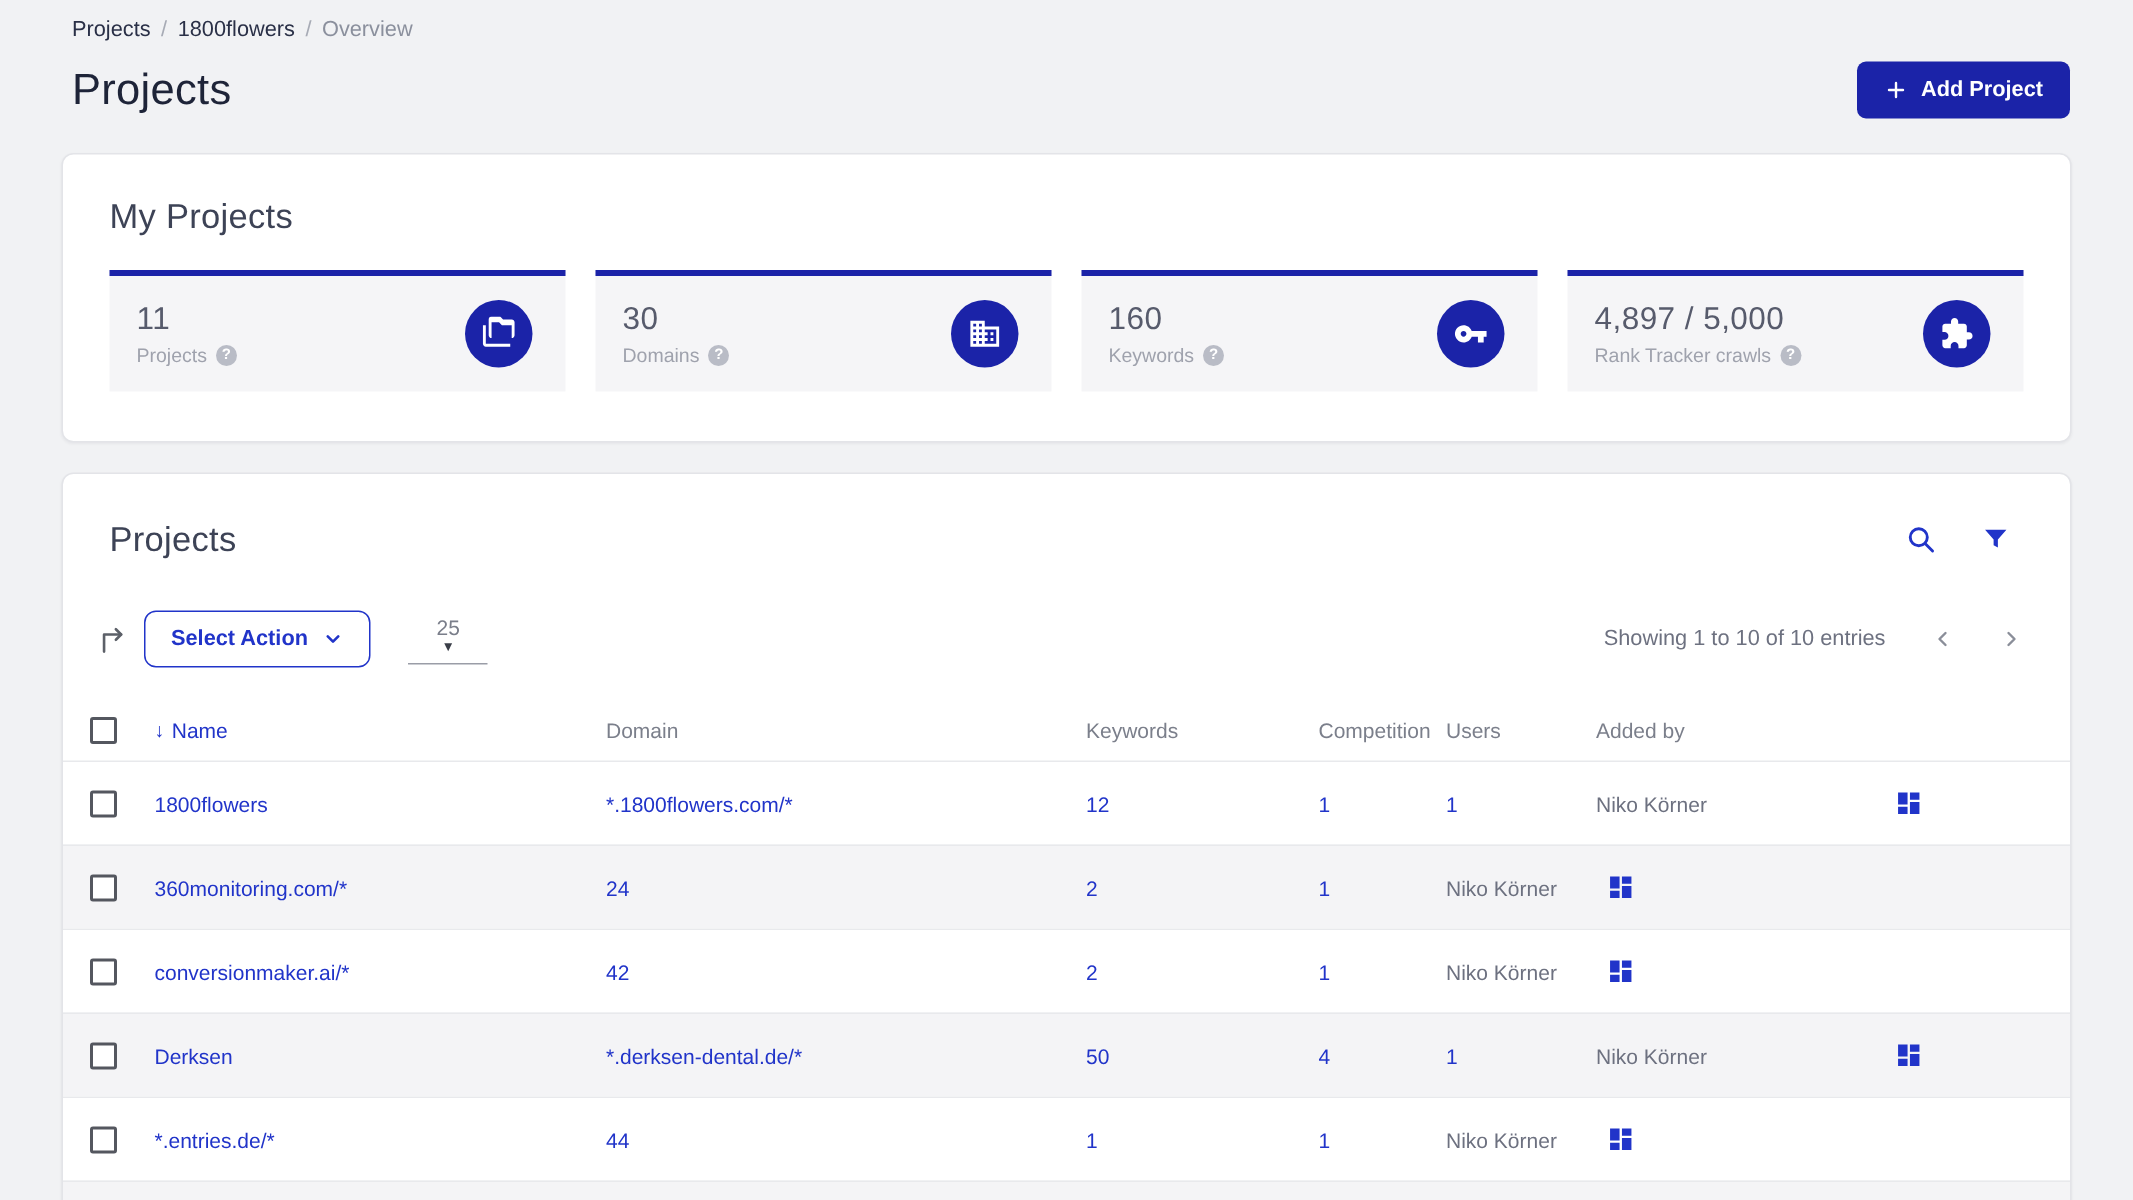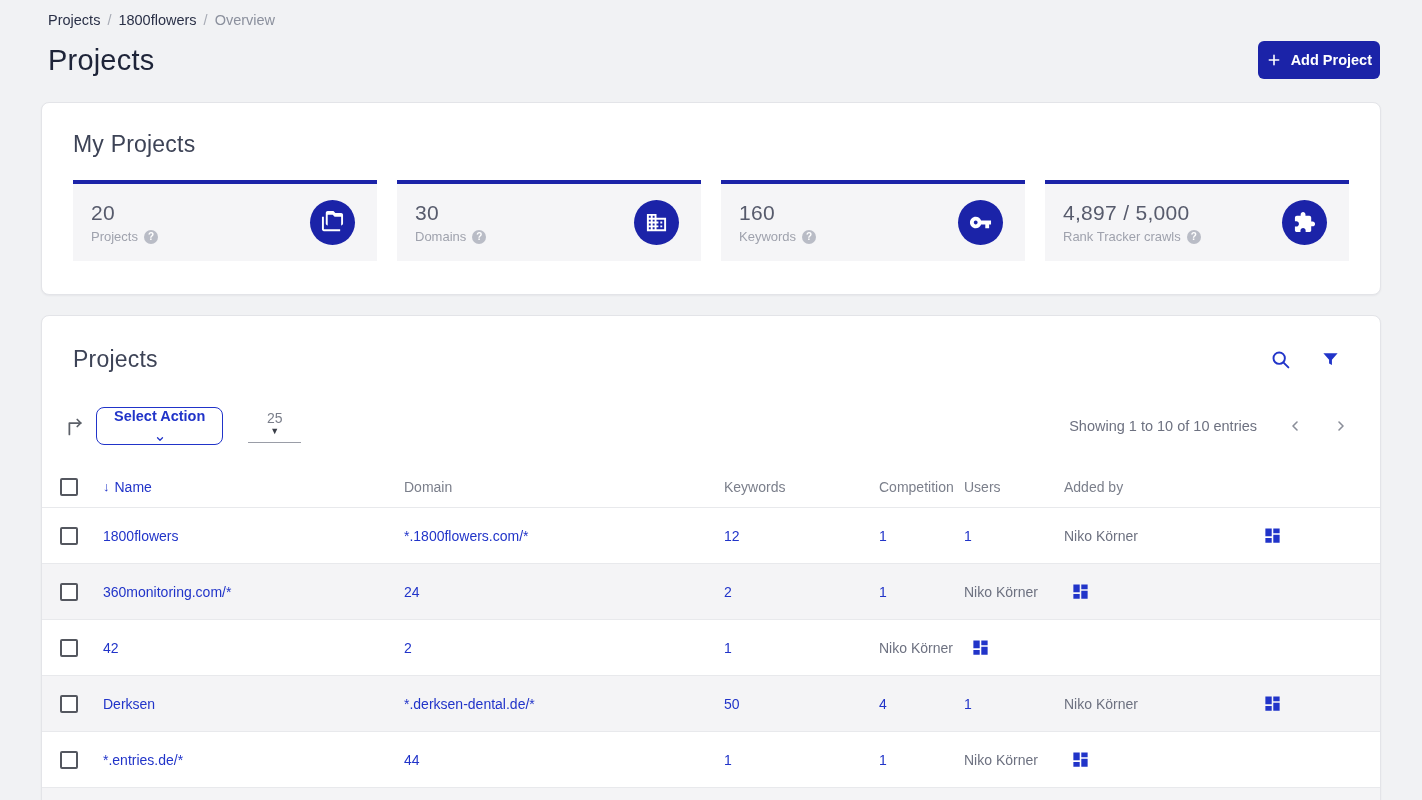--- a/index.html
+++ b/index.html
@@ -12,21 +12,21 @@
   
   .top-area { padding:12px 42px 0 48px; }
   .breadcrumb { font-size:14.5px; color:#8b909d; display:flex; gap:7px; align-items:center; }
   .breadcrumb .crumb-strong { color:#2a3047; }
   .breadcrumb .sep { color:#a7abb5; }
   .title-row { display:flex; justify-content:space-between; align-items:center; margin-top:13px; }
   .page-title { font-size:29px; font-weight:500; color:#1e2438; letter-spacing:.2px; }
   .btn-primary {
     display:flex; align-items:center; gap:9px;
     background:#1b23a8; color:#fff; border:none; border-radius:6px;
-    height:38px; padding:0 8px; font-size:14.5px; font-weight:600;
+    height:38px; padding:0 18px; font-size:14.5px; font-weight:600;
     font-family:inherit; cursor:pointer;
   }
   
   .panel {
     background:#fff; border:1px solid #e3e4e8; border-radius:8px;
     box-shadow:0 1px 2px rgba(20,24,40,.05);
     margin:0 41px;
   }
   .panel-1 { margin-top:23px; height:193px; padding:28px 31px 0; }
   .panel-title { font-size:23px; font-weight:400; color:#3d4356; letter-spacing:.2px; }
@@ -55,21 +55,21 @@
   .panel-2 { margin-top:20px; height:560px; padding-top:30px; }
   .panel2-head { display:flex; justify-content:space-between; align-items:center; padding:0 40px 0 31px; }
   .head-icons { display:flex; gap:30px; align-items:center; }
   .head-icons svg { cursor:pointer; }
   .toolbar { display:flex; align-items:center; margin-top:34px; padding:0 31px 0 23px; }
   .share-icon { flex:none; cursor:pointer; }
   .btn-select-action {
     margin-left:10px; display:flex; align-items:center; gap:10px;
     background:#fff; border:1px solid #2134c9; border-radius:8px;
     height:38px; padding:0 17px; color:#2134c9; font-size:14.5px; font-weight:600;
-    font-family:inherit; cursor:pointer;flex-direction:column;
+    font-family:inherit; cursor:pointer;
   }
   .page-size {
     margin-left:25px; width:53px; display:flex; align-items:center; justify-content:space-between;
     border-bottom:1px solid #9a9da7; padding:0 2px 6px 2px;
     font-size:14px; color:#7a7e8a; cursor:pointer;flex-direction:column;
   }
   .page-size .caret { font-size:9px; color:#3a3e48; }
   .toolbar-right { margin-left:auto; display:flex; align-items:center; }
   .showing-text { font-size:14.5px; color:#6d7180; }
   .pag-btn { margin-left:30px; cursor:pointer; display:flex; align-items:center; }
@@ -110,21 +110,21 @@
       <span>Add Project</span>
     </button>
   </div>
 </div>
 
 <div class="panel panel-1">
   <div class="panel-title">My Projects</div>
   <div class="stats-row" id="stats-host">
   <div class="stat-card">
     <div class="stat-text">
-      <div class="stat-value">20</div>
+      <div class="stat-value">11</div>
       <div class="stat-label-row">
         <span class="stat-label">Projects</span>
         <span class="help-icon">?</span>
       </div>
     </div>
     <div class="stat-icon-circle">
           <svg viewBox="0 0 24 24">
             <path d="M3 6H1v13c0 1.1.9 2 2 2h17v-2H3V6zm18-4h-6l-2-2H9 7c-1.1 0-2 .9-2 2v11c0 1.1.9 2 2 2h14c1.1 0 2-.9 2-2V6 4c0-1.1-.9-2-2-2zm0 13H7V4h5.2l2 2H21v9z"></path>
           </svg>
         </div>
@@ -268,20 +268,21 @@
       <svg class="dash-icon" viewBox="0 0 24 24">
             <path d="M3 13h8V3H3v10zm0 8h8v-6H3v6zm10 0h8V11h-8v10zm0-18v6h8V3h-8z"></path>
           </svg>
     </div>
   </div>
 
   <div class="tgrid trow">
     <div>
           <span class="checkbox"></span>
         </div>
+    <div><a class="link">conversionmaker.ai/*</a></div>
     <div><a class="link">42</a></div>
     <div><a class="link">2</a></div>
     <div><a class="link">1</a></div>
     <div><span class="muted">Niko Körner</span></div>
     <div>
       <svg class="dash-icon" viewBox="0 0 24 24">
             <path d="M3 13h8V3H3v10zm0 8h8v-6H3v6zm10 0h8V11h-8v10zm0-18v6h8V3h-8z"></path>
           </svg>
     </div>
   </div>

